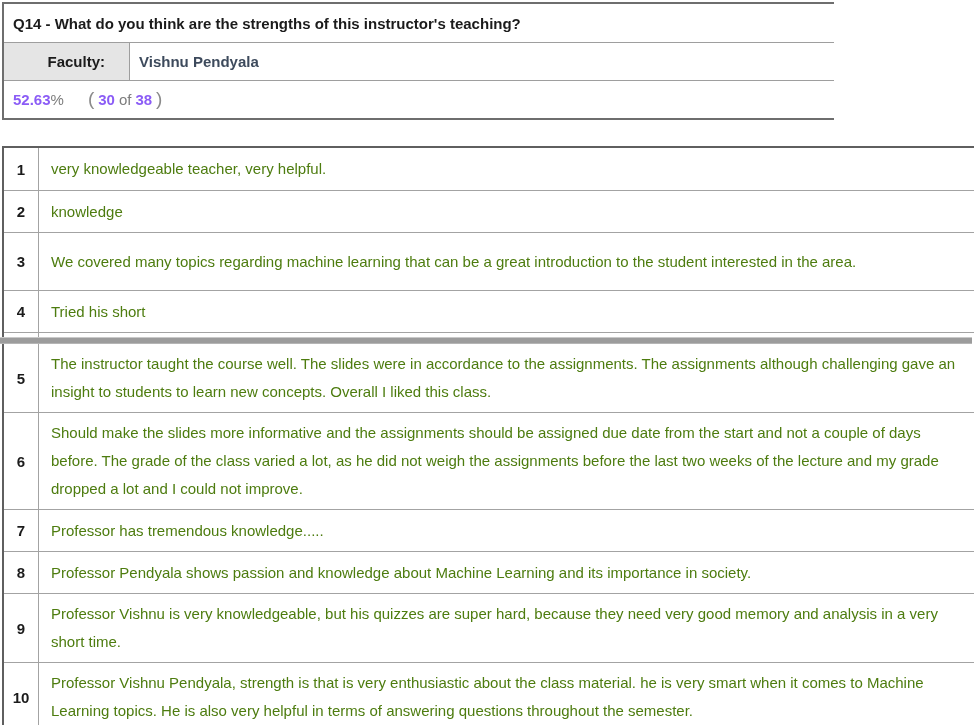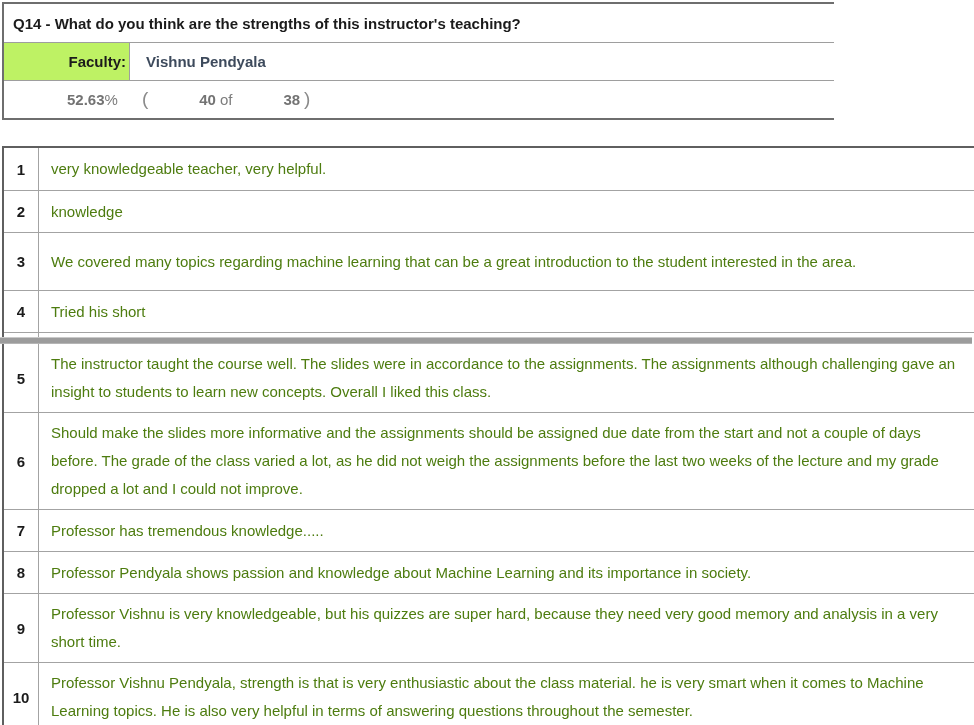--- a/index.html
+++ b/index.html
@@ -19,28 +19,28 @@
     width: 832px;
   }
   .hdr-row { display: flex; min-height: 38px; align-items: stretch; }
   .hdr-row + .hdr-row { border-top: 1px solid #9e9e9e; }
   .q-cell {
     flex: 1; display: flex; align-items: center;
     padding: 0 9px; font-weight: bold; color: #1b1b1b;
   }
   .hdr-label {
     width: 126px; flex: 0 0 126px;
-    background: #bef264;
+    background: #e5e5e5;
     border-right: 1px solid #9e9e9e;
     display: flex; align-items: center; justify-content: flex-end;
-    padding-right: 3px; font-weight: bold; color: #1b1b1b;
+    padding-right: 24px; font-weight: bold; color: #1b1b1b;
   }
-  .hdr-value { flex: 1; display: flex; align-items: center; padding-left: 16px; }
+  .hdr-value { flex: 1; display: flex; align-items: center; padding-left: 9px; }
   .faculty-name { font-weight: bold; color: #3d4a5c; }
-  .rate-strong { font-weight: bold; color: #737373; margin-left: 47px; }
+  .rate-strong { font-weight: bold; color: #8b5cf6; }
   .rate-dim { color: #7c7c7c; }
   .paren { color: #8a8a8a; font-size: 19px; font-weight: 300; position: relative; top: -1px; }
   .rate-group { margin-left: 24px; display: inline-flex; align-items: center; gap: 4px; }
 
   
   .resp-table {
     margin-left: 2px;
     width: 972px;
     border-left: 2px solid #5f5f5f;
   }
@@ -85,21 +85,21 @@
       <div class="hdr-value">
         <span class="faculty-name">Vishnu Pendyala</span>
       </div>
     </div>
     <div class="hdr-row">
       <div class="hdr-value">
         <span class="rate-strong">52.63</span>
           <span class="rate-dim">%</span>
         <span class="rate-group">
           <span class="paren">(</span>
-            <span class="rate-strong">40</span>
+            <span class="rate-strong">30</span>
           <span class="rate-dim">of</span>
           <span class="rate-strong">38</span>
             <span class="paren">)</span>
         </span>
       </div>
     </div>
   </div>
 
   <div class="resp-wrap">
     <div class="resp-table seg-a" id="seg-a">

